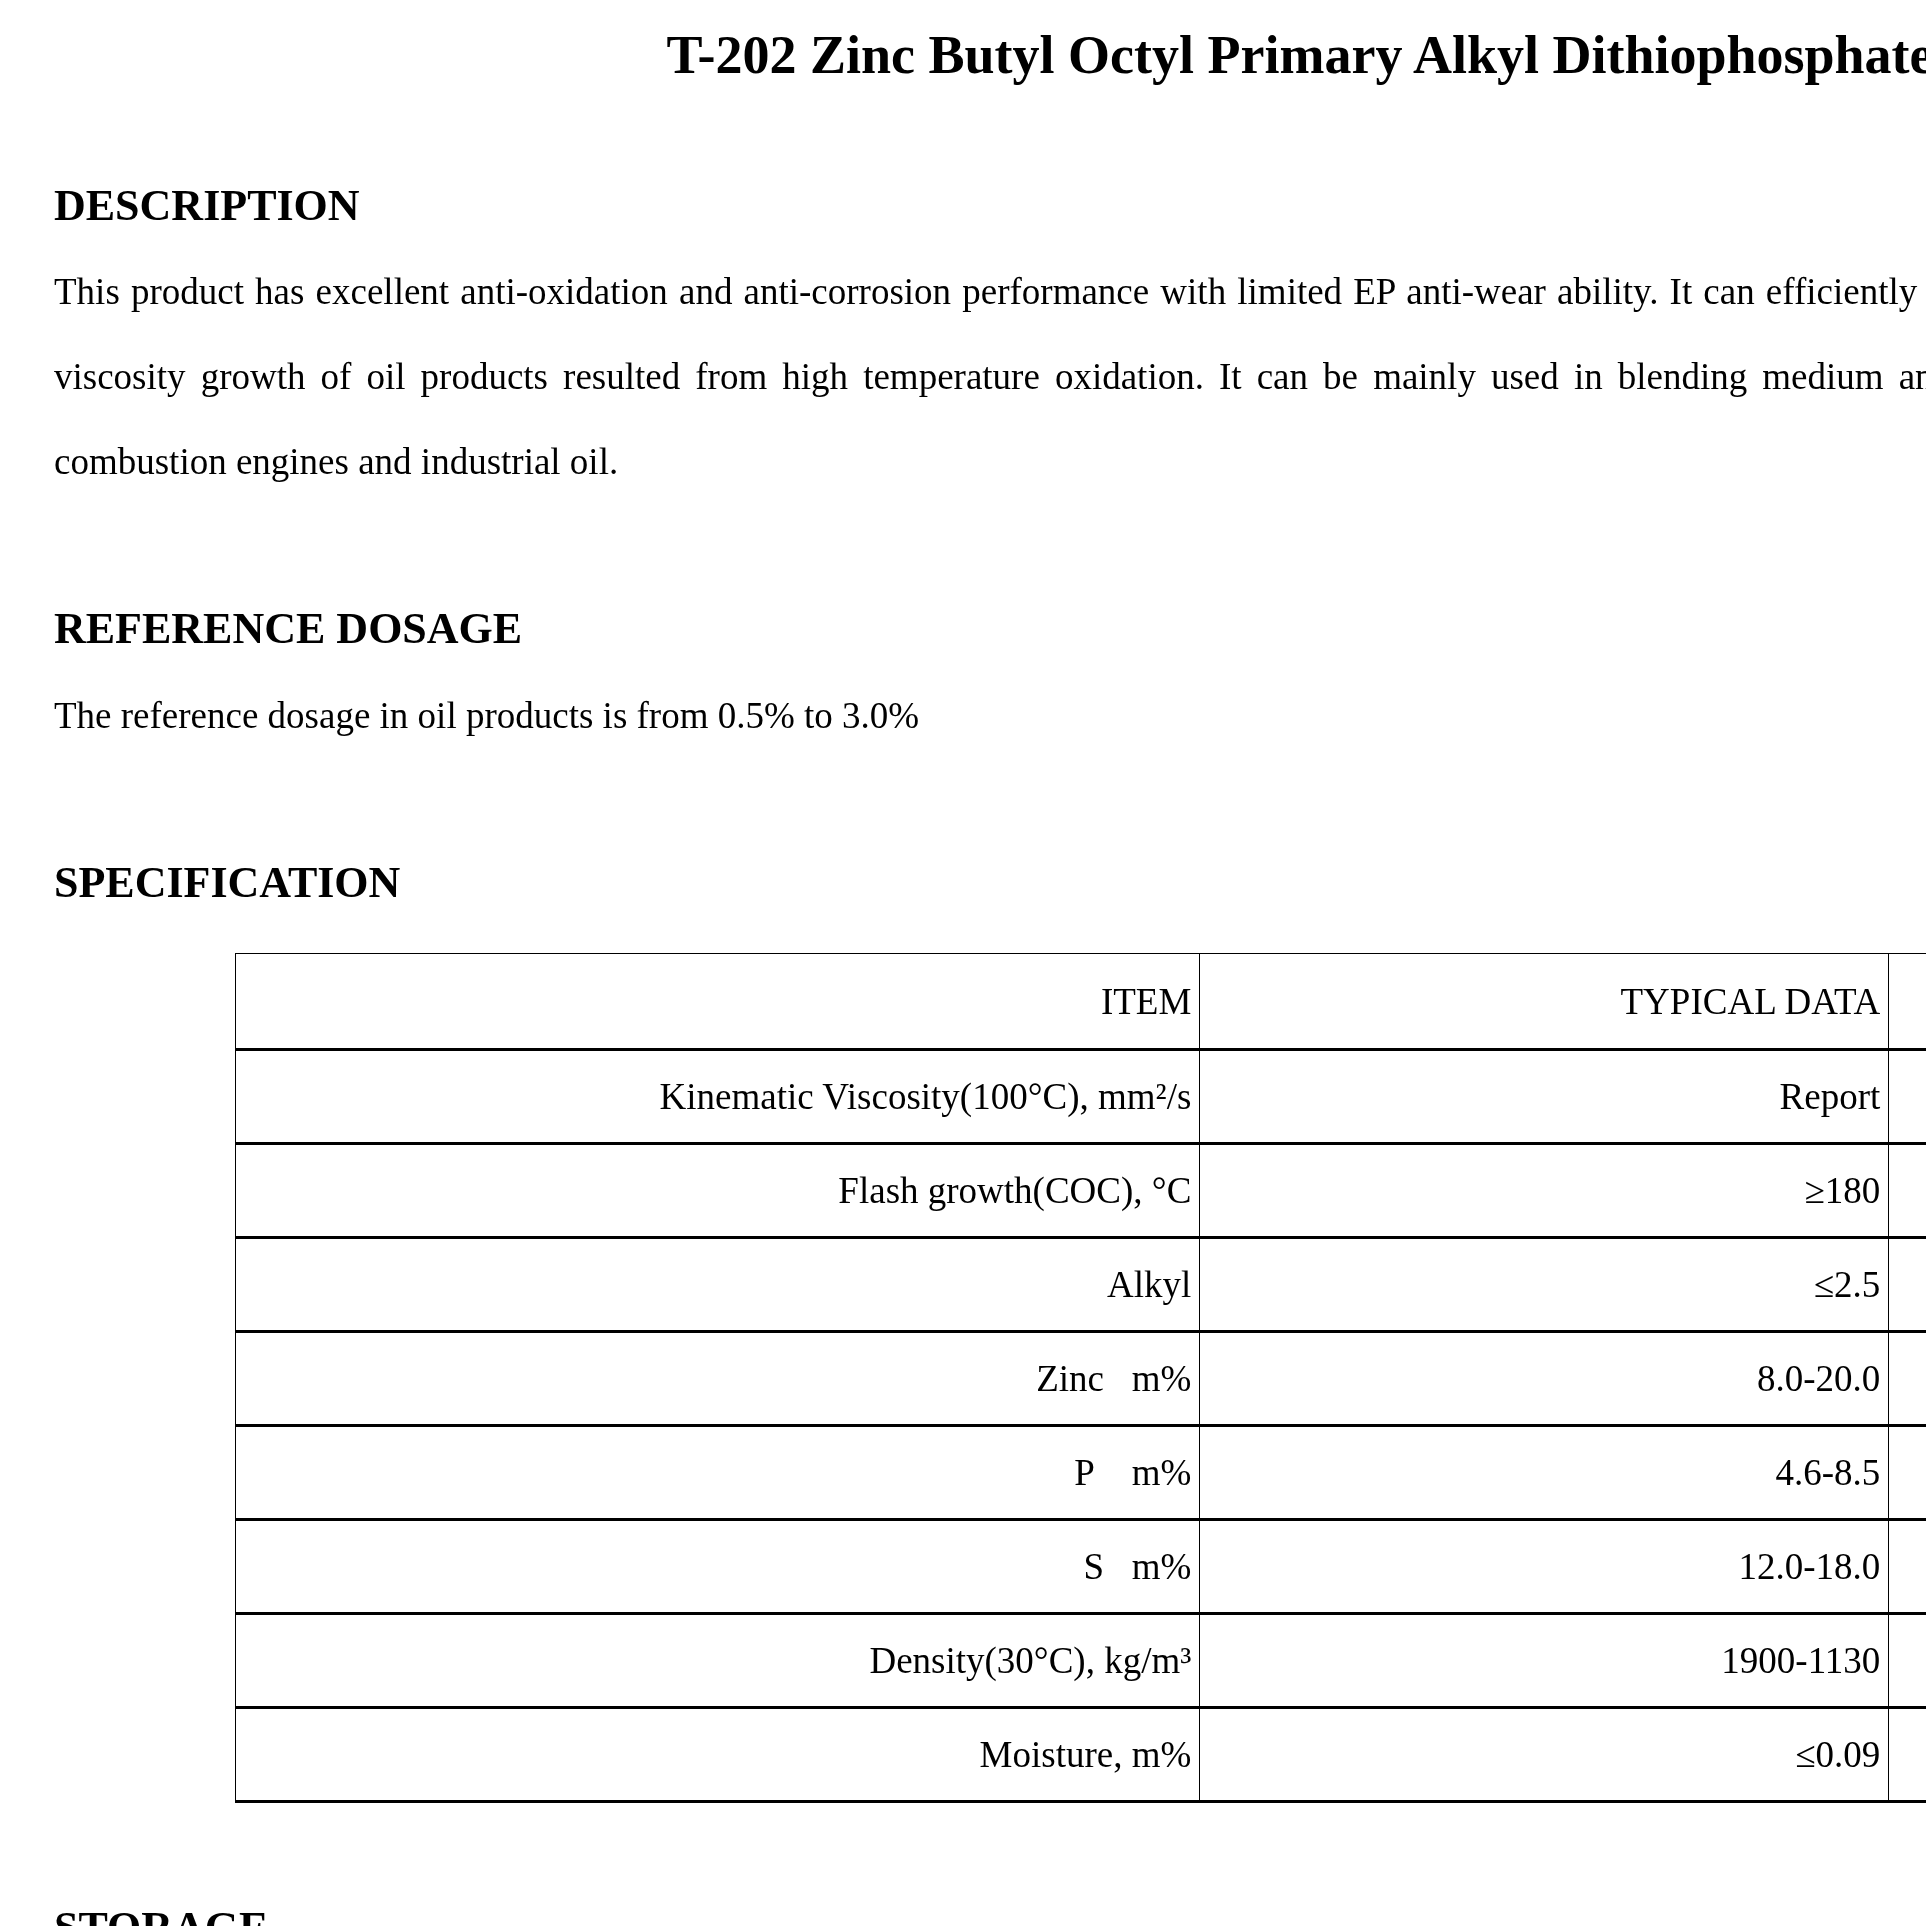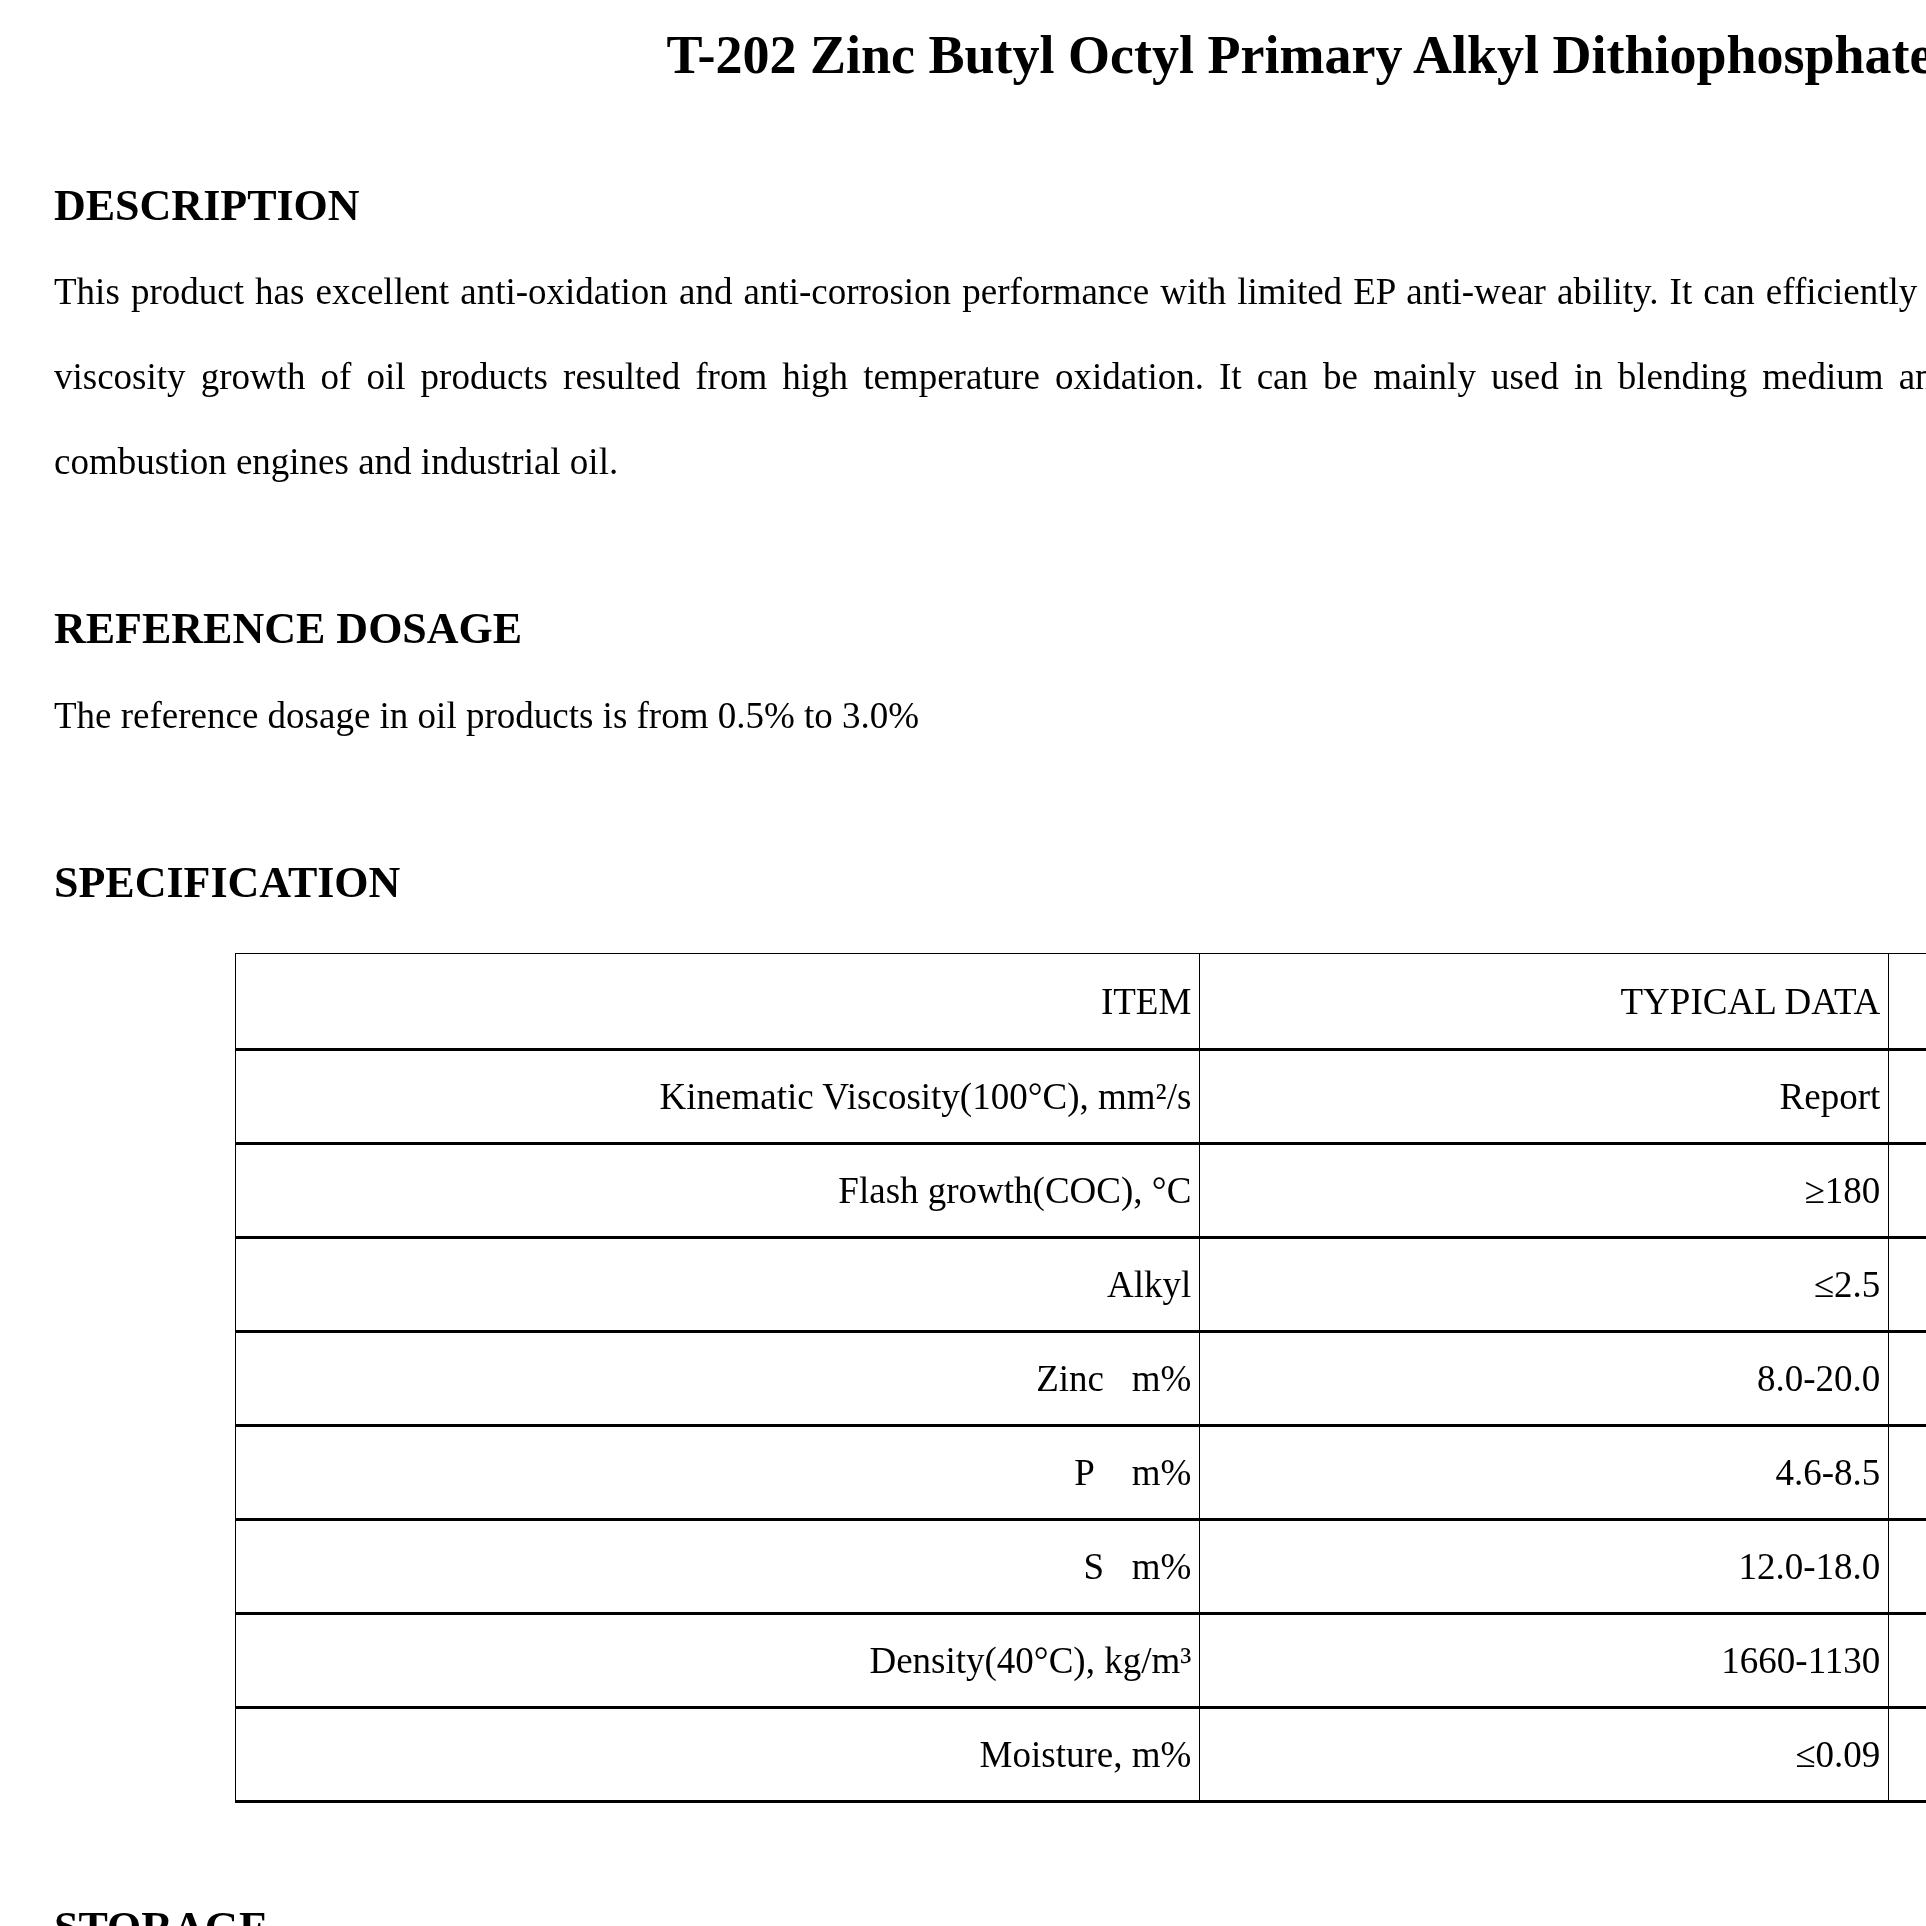--- a/index.html
+++ b/index.html
@@ -134,22 +134,22 @@
           <td>P&nbsp;&nbsp;&nbsp;&nbsp;m%</td>
           <td>4.6-8.5</td>
           <td>SH/T0296</td>
         </tr>
         <tr>
           <td>S&nbsp;&nbsp;&nbsp;m%</td>
           <td>12.0-18.0</td>
           <td>SH/T0303</td>
         </tr>
         <tr>
-          <td>Density(40°C), kg/m³</td>
-          <td>1660-1130</td>
+          <td>Density(30°C), kg/m³</td>
+          <td>1900-1130</td>
           <td>GB/T1884</td>
         </tr>
         <tr>
           <td>Moisture, m%</td>
           <td>≤0.09</td>
           <td>GB/T260</td>
         </tr>
       </tbody>
     </table>
   </section>

